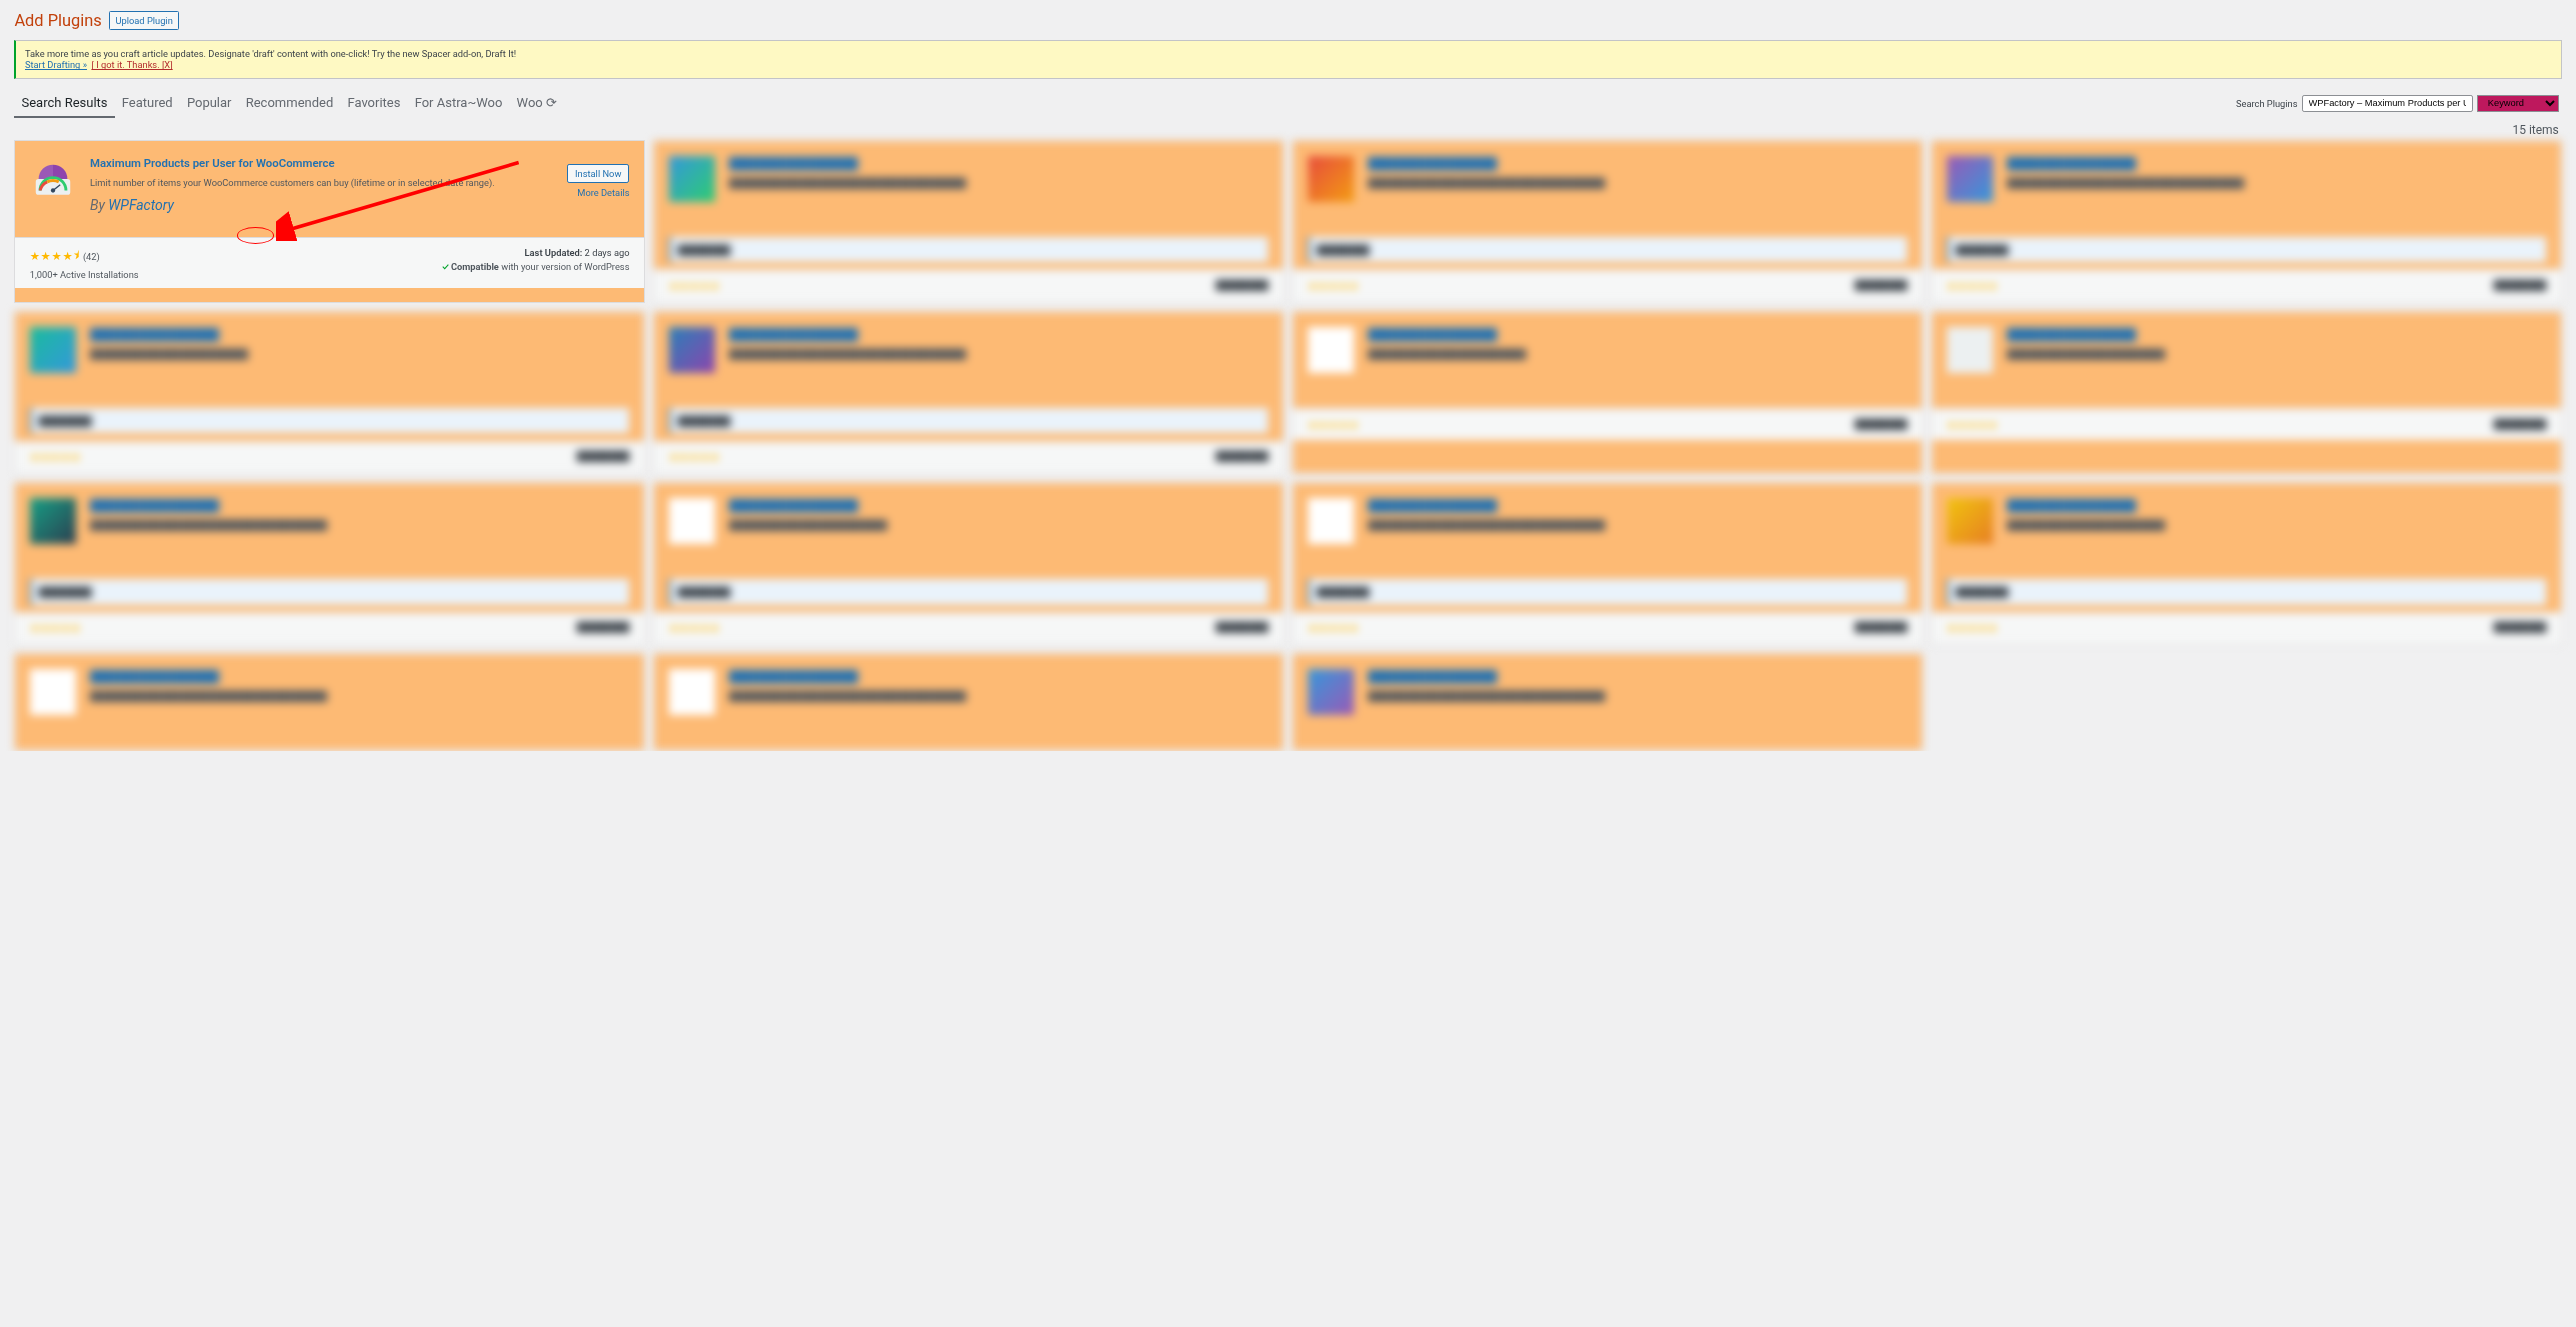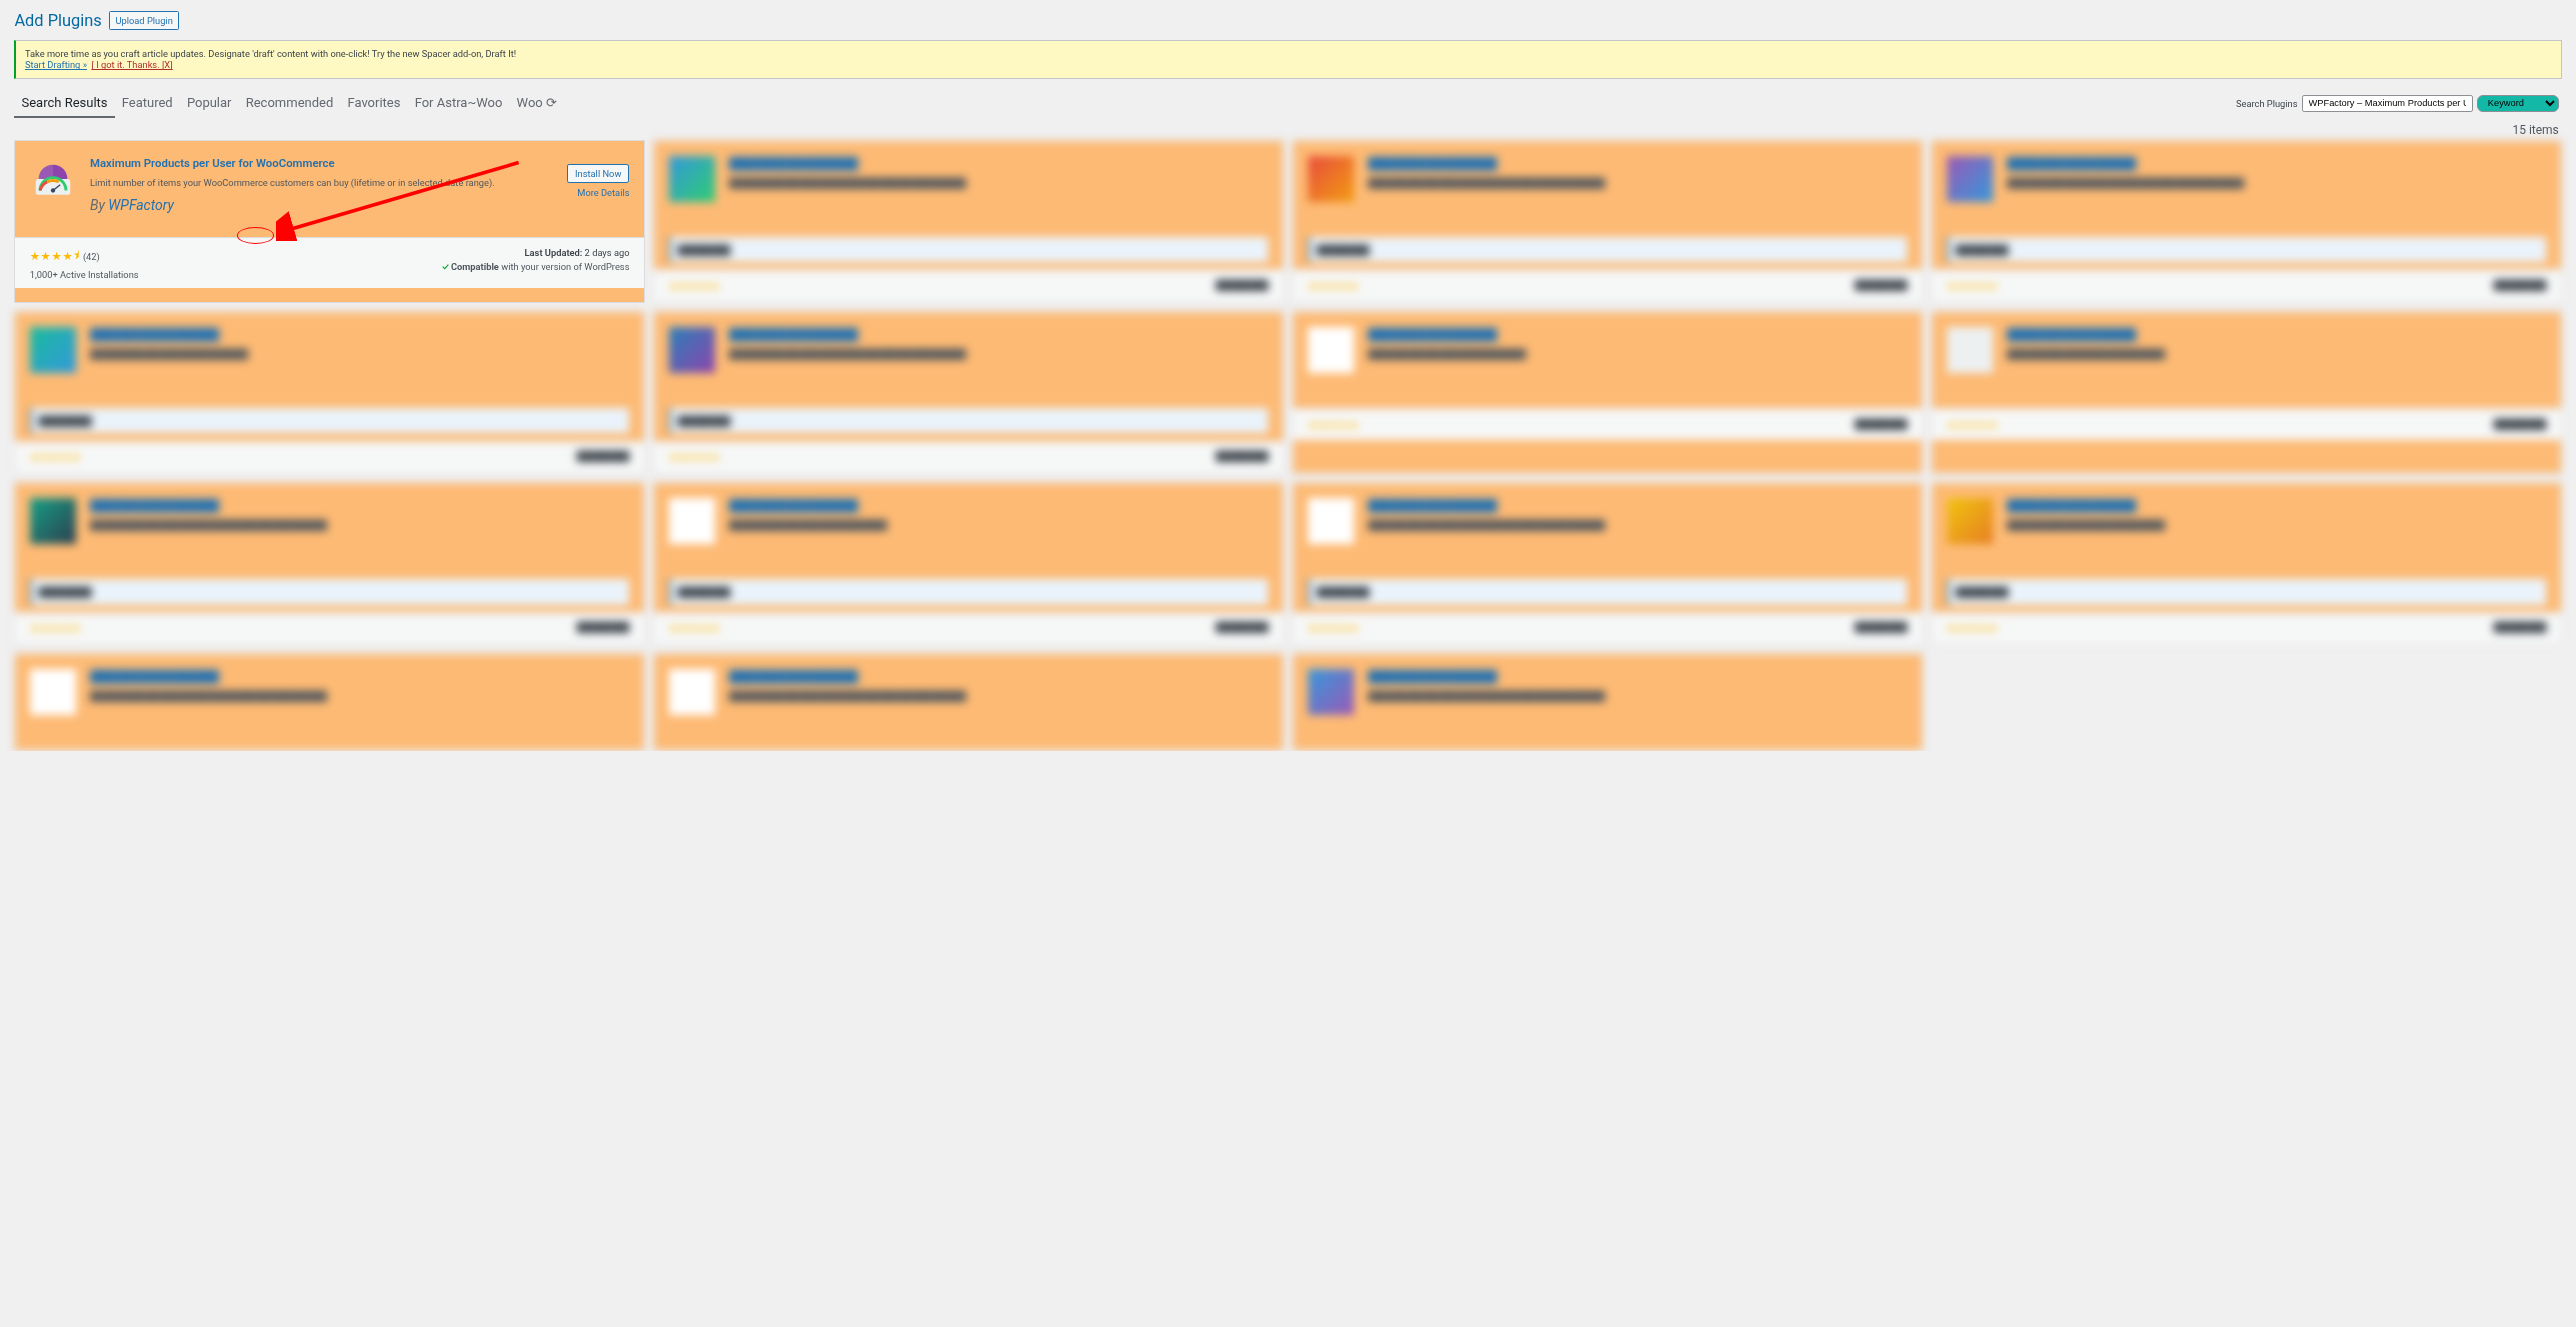--- a/index.html
+++ b/index.html
@@ -18,21 +18,21 @@
     }
     .header {
       display: flex;
       align-items: center;
       gap: 7.1px;
       padding: 3.6px 0 7.1px 13px;
     }
     .page-title {
       font-size: 16.4px;
       font-weight: 400;
-      color: #0369a1;
+      color: #c2410c;
     }
     .upload-btn {
       display: inline-block;
       padding: 2.9px 5.7px;
       font-size: 9.3px;
       color: #2271b1;
       border: 0.7px solid #2271b1;
       border-radius: 1.4px;
       background: #f6f7f7;
       cursor: pointer;
@@ -90,23 +90,23 @@
       padding: 2.1px 5.7px;
       border: 0.7px solid #8c8f94;
       border-radius: 2.1px;
       font-size: 9.3px;
       width: 171px;
       background: #fff;
     }
     .keyword-select {
       padding: 1.4px 17px 1.4px 5.7px;
       border: 0.7px solid #8c8f94;
-      border-radius: 6px;
-      font-size: 9.3px;
-      background: #14b8a6;
+      border-radius: 0;
+      font-size: 9.3px;
+      background: #be185d;
     }
     .items-count {
       text-align: right;
       padding: 5.7px 2.9px 2.9px 0;
       font-size: 12px;
       color: #50575e;
     }
     .plugin-grid {
       display: grid;
       grid-template-columns: repeat(4, 1fr);

